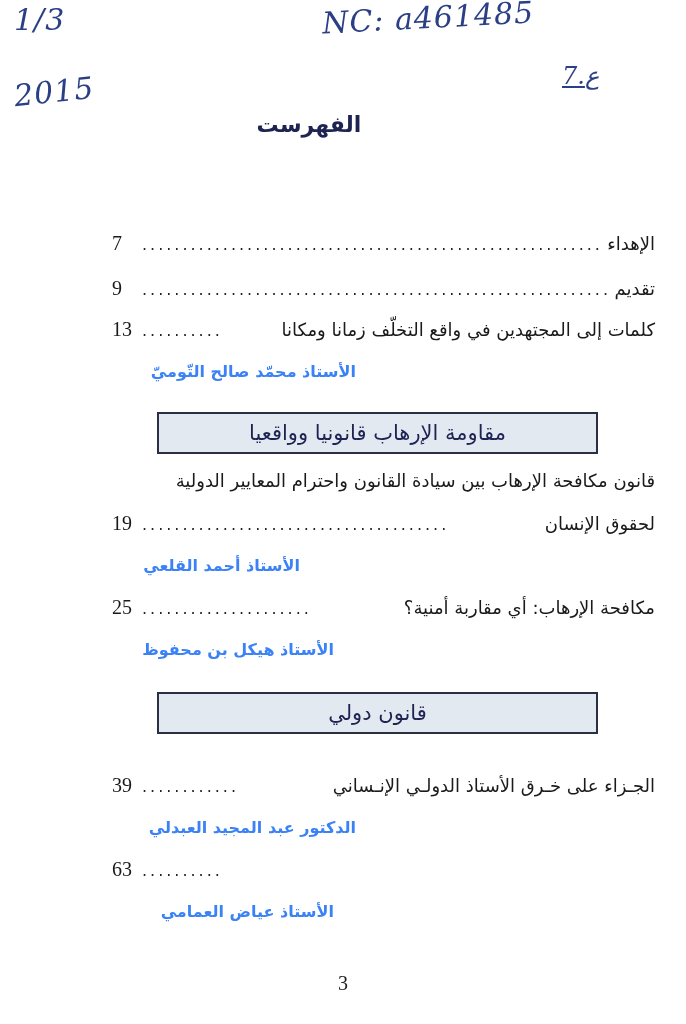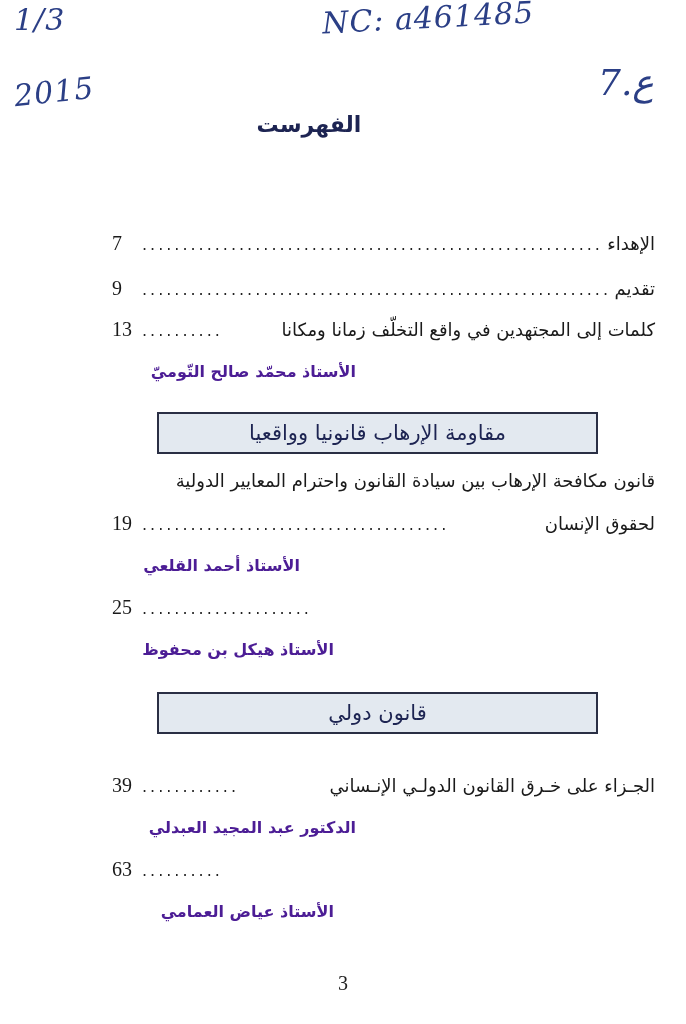--- a/index.html
+++ b/index.html
@@ -18,21 +18,21 @@
     .hand {
       position: absolute;
       font-family: "DejaVu Serif", serif;
       font-style: italic;
       color: #2b3f86;
       font-weight: normal;
       letter-spacing: 1px;
     }
     #hand-fraction { left: 14px; top: 2px; font-size: 30px; }
     #hand-ref { left: 322px; top: 0px; font-size: 30px; transform: rotate(-3deg); }
-    #hand-code { left: 598px; top: 62px; font-size: 36px; }
+    #hand-code { left: 562px; top: 62px; font-size: 24px; text-decoration: underline; }
     #hand-year { left: 14px; top: 74px; font-size: 30px; transform: rotate(-6deg); }
 
     .page-title {
       position: absolute;
       top: 112px;
       left: 0;
       width: 618px;
       text-align: center;
       font-size: 22px;
       font-weight: bold;
@@ -81,21 +81,21 @@
       text-align: right;
       font-size: 18px;
       white-space: nowrap;
     }
     .author {
       position: absolute;
       direction: rtl;
       text-align: right;
       font-size: 16px;
       font-weight: bold;
-      color: #4c1d95;
+      color: #3b82f6;
       white-space: nowrap;
     }
     .section-box {
       position: absolute;
       left: 157px;
       width: 441px;
       height: 42px;
       border: 2px solid #2a2f44;
       background: #e3e9f0;
       box-sizing: border-box;
@@ -151,29 +151,30 @@
 
 <div class="toc-line-plain" style="top:470px;">قانون مكافحة الإرهاب بين سيادة القانون واحترام المعايير الدولية</div>
 <div class="toc-entry" style="top:512px;">
   <span class="title">لحقوق الإنسان</span>
   <span class="dots">......................................</span>
   <span class="page">19</span>
 </div>
 <div class="author" style="top:556px; right:386px;margin-left:24px;">الأستاذ أحمد القلعي</div>
 
 <div class="toc-entry" style="top:596px;">
+  <span class="title">مكافحة الإرهاب: أي مقاربة أمنية؟</span>
   <span class="dots">.....................</span>
   <span class="page">25</span>
 </div>
 <div class="author" style="top:640px; right:352px;margin-left:23px;">الأستاذ هيكل بن محفوظ</div>
 
 <div class="section-box" style="top:692px;">قانون دولي</div>
 
 <div class="toc-entry" style="top:774px;">
-  <span class="title">الجـزاء على خـرق القانون الدولـي الإنـساني</span>
+  <span class="title">الجـزاء على خـرق الأستاذ الدولـي الإنـساني</span>
   <span class="dots">............</span>
   <span class="page">39</span>
 </div>
 <div class="author" style="top:818px; right:330px;">الدكتور عبد المجيد العبدلي</div>
 
 <div class="toc-entry" style="top:858px;">
   <span class="dots">..........</span>
   <span class="page">63</span>
 </div>
 <div class="author" style="top:902px; right:352px;text-align:center;">الأستاذ عياض العمامي</div>

